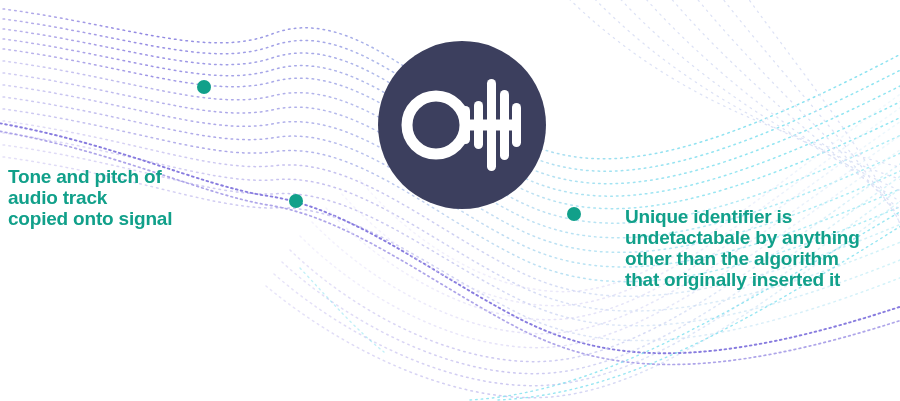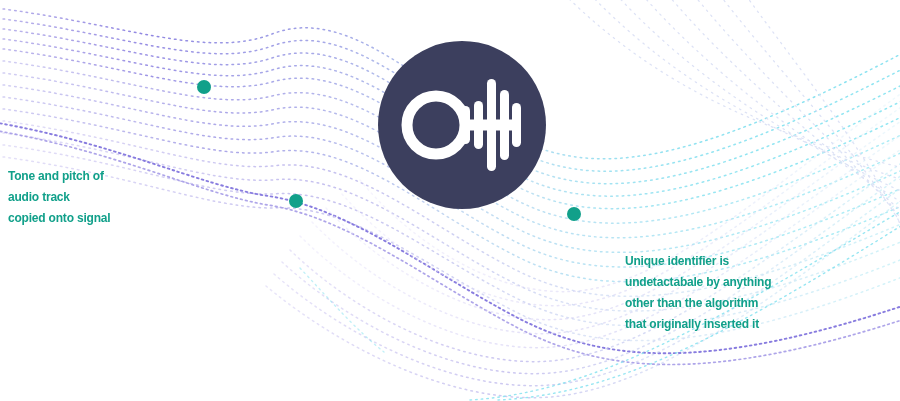--- a/index.html
+++ b/index.html
@@ -23,29 +23,29 @@
     left: 0;
     top: 0;
     width: 900px;
     height: 401px;
     pointer-events: none;
   }
   .callout {
     position: absolute;
     color: #11a08a;
     font-weight: bold;
-    font-size: 12px;
+    font-size: 19px;
     line-height: 21px;
     letter-spacing: -0.2px;
     white-space: pre;
     z-index: 5;
   }
   #callout-tone   { left: 8px;   top: 166px; }
   #callout-each   { left: 76px;  top: 285px; }
-  #callout-unique { left: 625px; top: 206px; margin-top: 45px; }
+  #callout-unique { left: 625px; top: 206px; }
 
   .dot {
     position: absolute;
     border-radius: 50%;
     background: #11a08a;
     z-index: 4;
   }
   #dot-1 { left: 197px; top: 80px;  width: 14px; height: 14px; }
   #dot-2 { left: 289px; top: 194px; width: 14px; height: 14px; }
   #dot-3 { left: 567px; top: 207px; width: 14px; height: 14px; }

